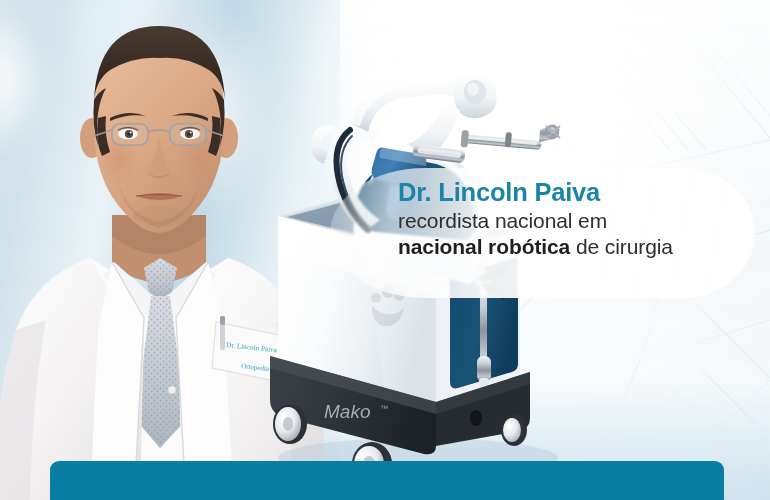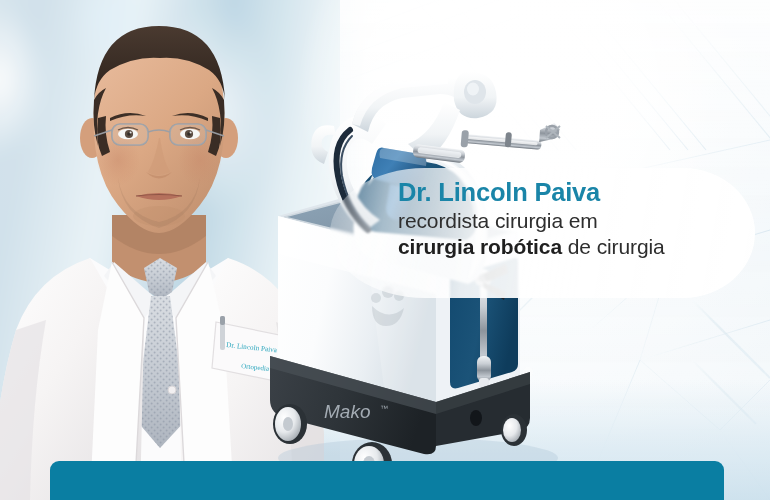--- a/index.html
+++ b/index.html
@@ -438,19 +438,19 @@
 
     <path d="M66 100 Q48 96 44 112 Q40 132 56 138 L60 126 Q52 122 54 114 Q58 106 68 110 Z" fill="url(#armG)"></path>
 
     <path d="M84 98 Q92 64 130 56 L180 52 L180 58 L134 62 Q100 70 92 100 Z" fill="#ffffff" opacity=".7"></path>
   </svg>
 
   <div class="text-panel"></div>
 
   <div class="text-block">
     <div class="t-name">Dr. Lincoln Paiva</div>
-    <div class="t-line2">recordista cirurgia em</div>
-    <div class="t-line3"><b>cirurgia robótica</b><span> de cirurgia</span></div>
+    <div class="t-line2">recordista nacional em</div>
+    <div class="t-line3"><b>nacional robótica</b><span> de cirurgia</span></div>
   </div>
 
   <div class="bottom-bar"></div>
 
 </div>
 
 </body></html>

